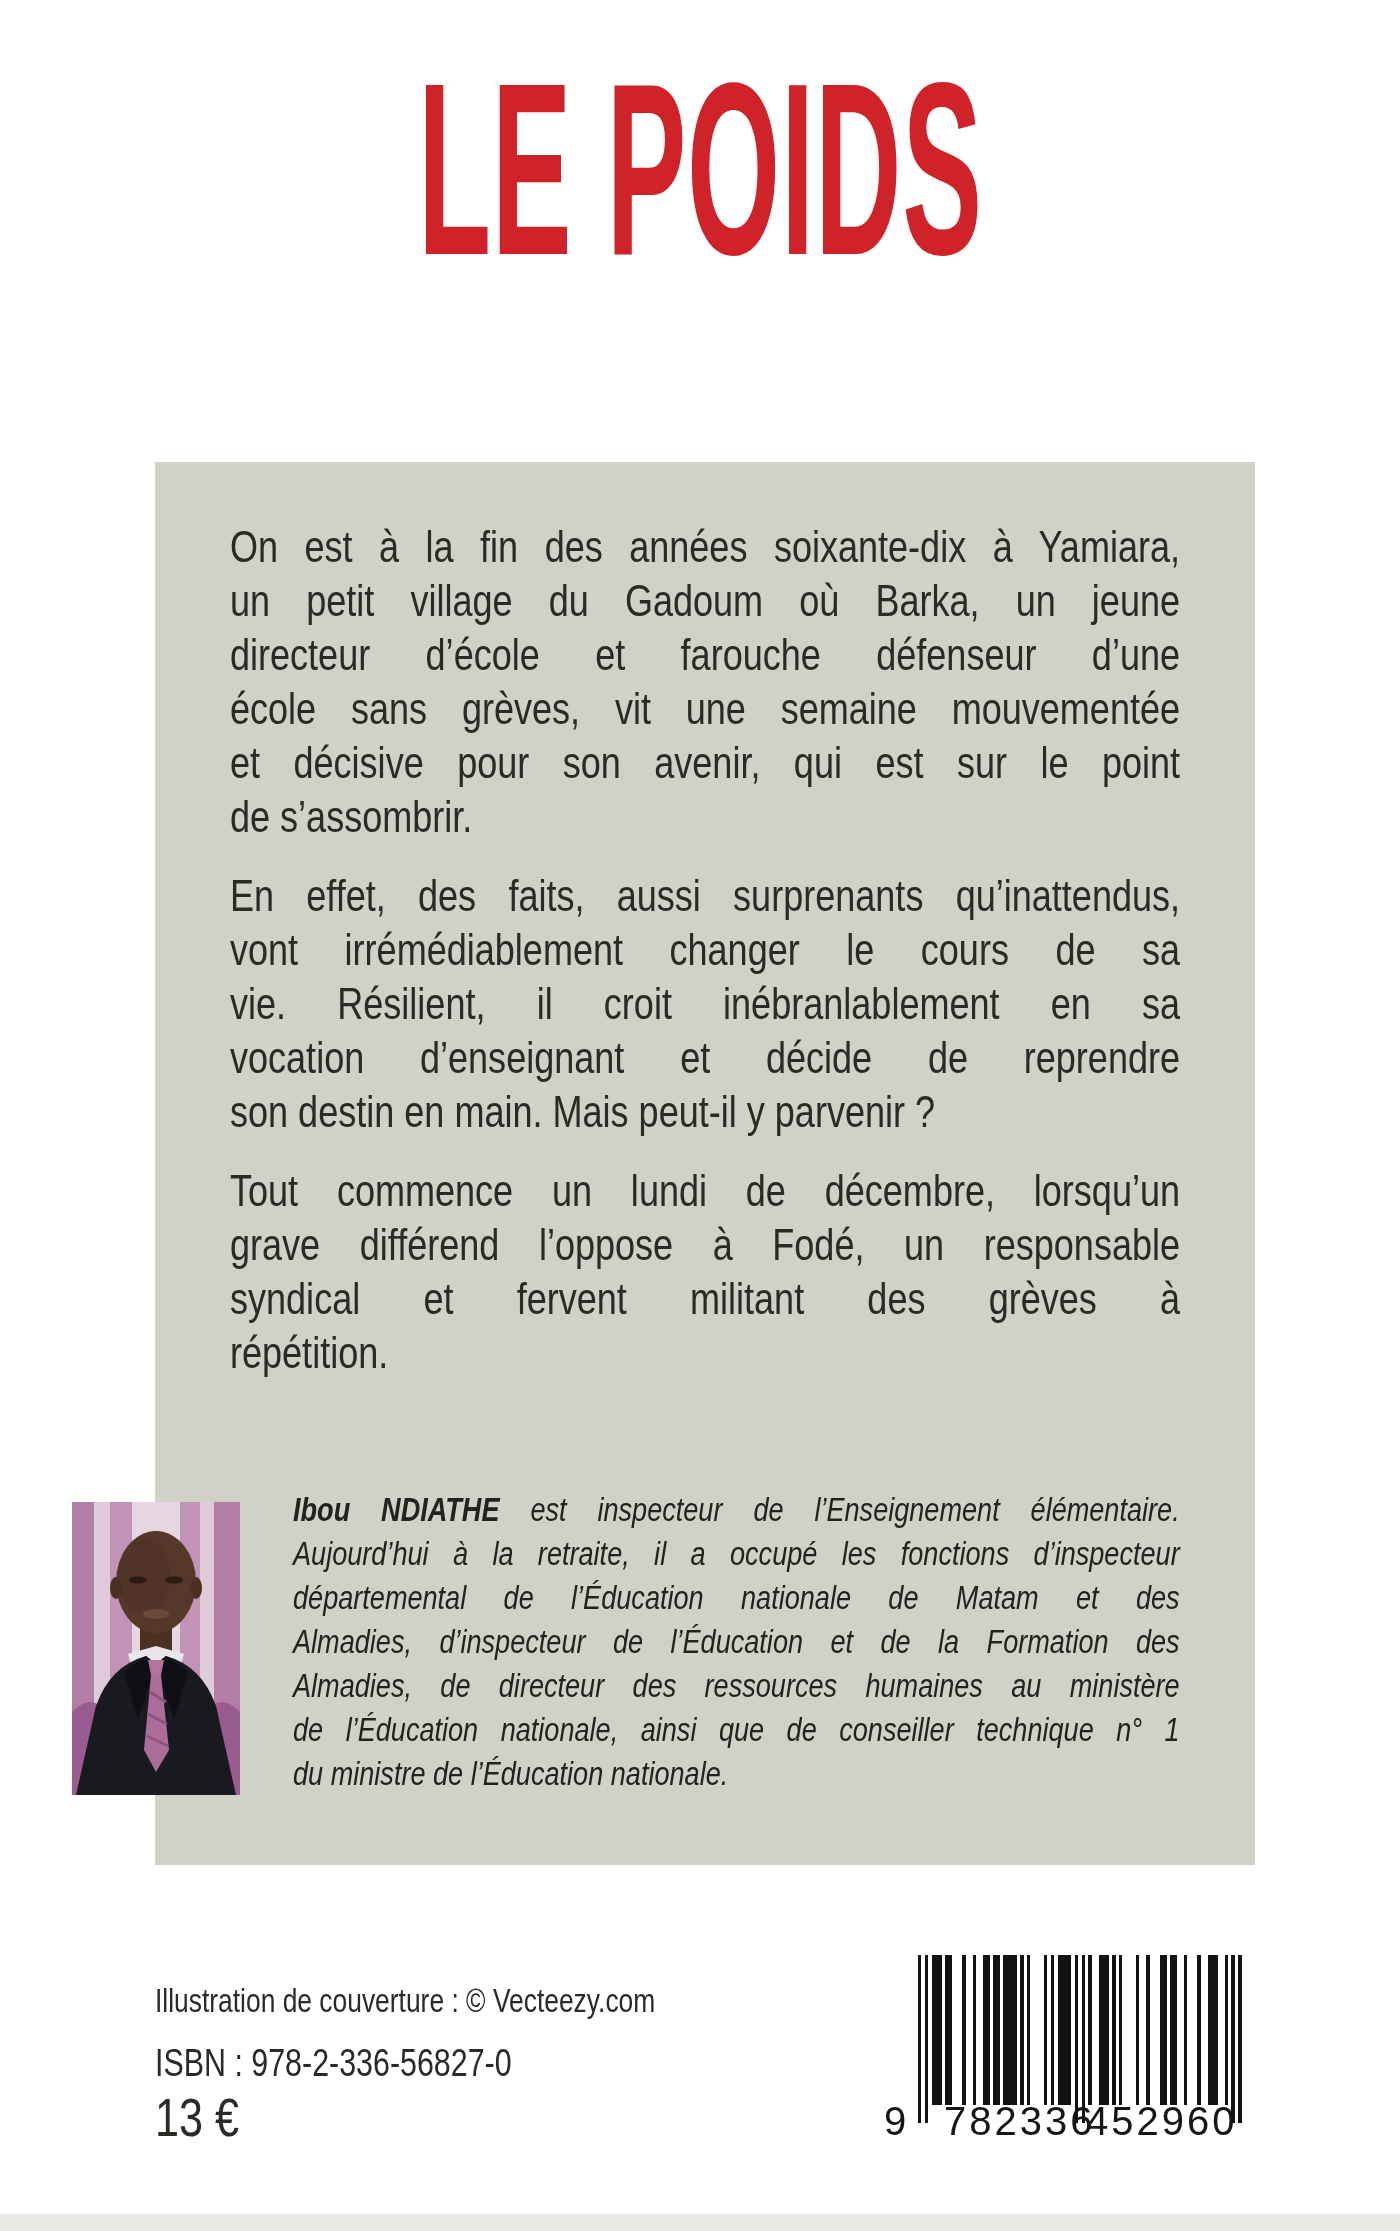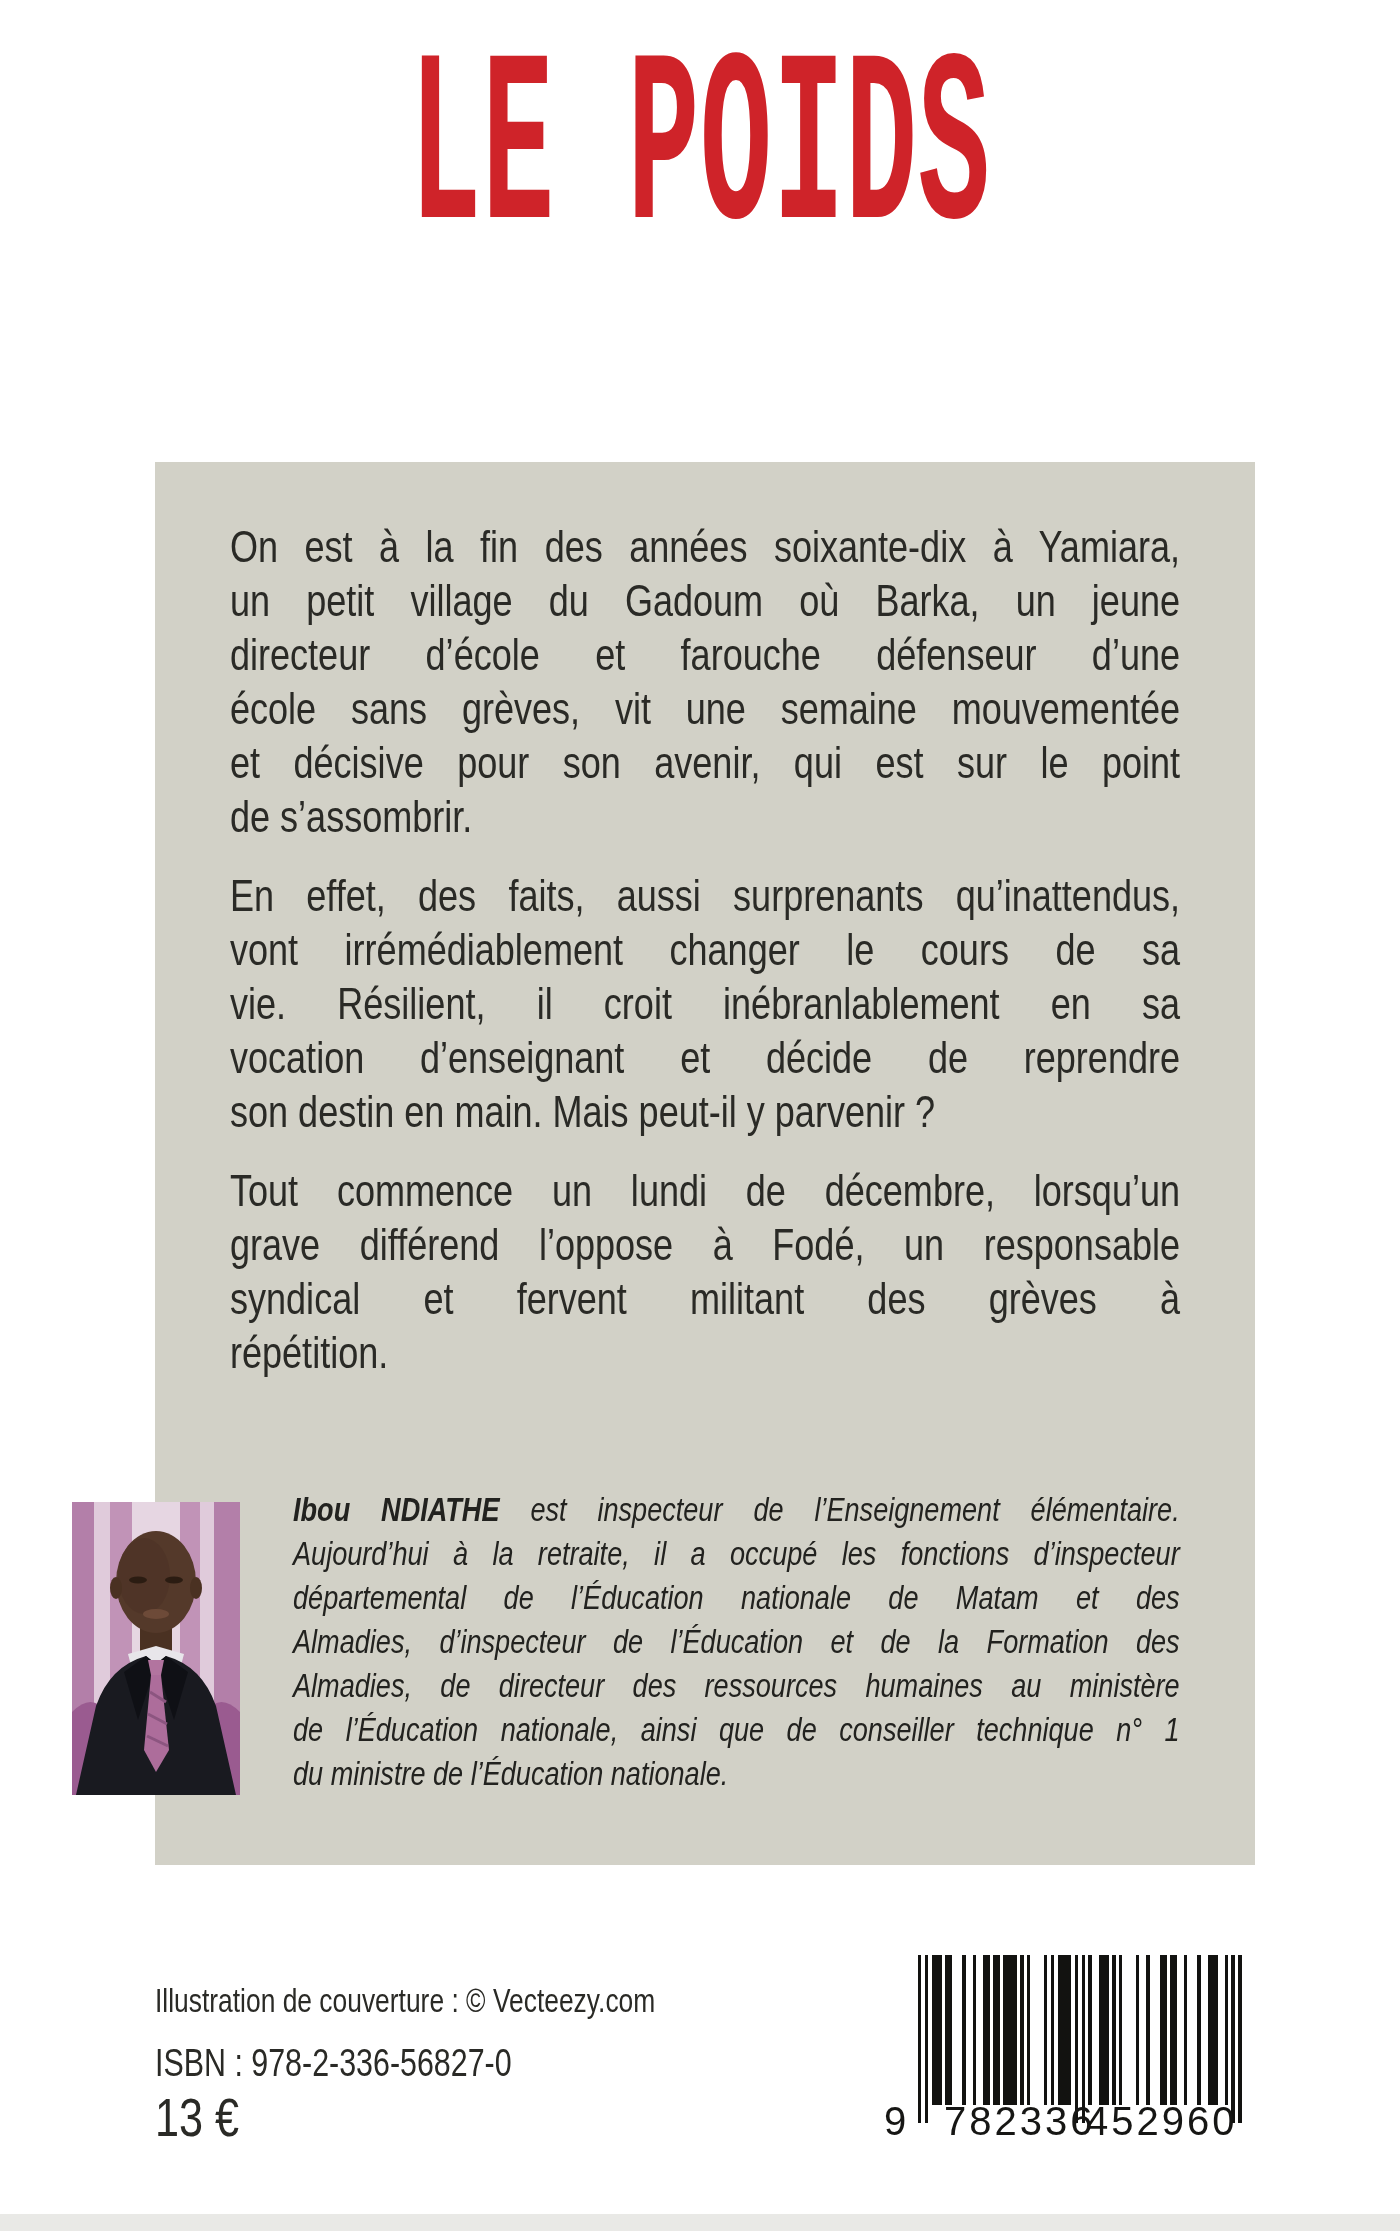--- a/index.html
+++ b/index.html
@@ -2,21 +2,21 @@
 <html><head>
 <meta charset="utf-8">
 <style>
   html,body{margin:0;padding:0;background:#fff;}
   .page{position:relative;width:1400px;height:2231px;background:#ffffff;overflow:hidden;
         font-family:"Liberation Sans",sans-serif;}
 
   
   .title-line{position:absolute;left:0;right:0;text-align:center;white-space:nowrap;line-height:1;}
   .title-line .tt{display:inline-block;font-weight:700;transform-origin:50% 0;}
-  .title1{top:29px;font-size:175px;font-family:Liberation Mono, monospace;}
+  .title1{top:47px;font-size:175px;}
   .title1 .tt{color:var(--title-red,#cf2329);transform:scale(0.685,1.40);letter-spacing:1px;}
   .title2{top:231px;font-size:130px;}
   .title2 .tt{color:var(--title-black,#1d1d1b);transform:scale(0.885,1.10);letter-spacing:1px;}
 
   
   .graybox{position:absolute;left:155px;top:462px;width:1100px;height:1403px;
            background:var(--box-bg,#d2d1c7);}
 
   
   .synopsis{position:absolute;left:230px;top:520px;width:1160px;

